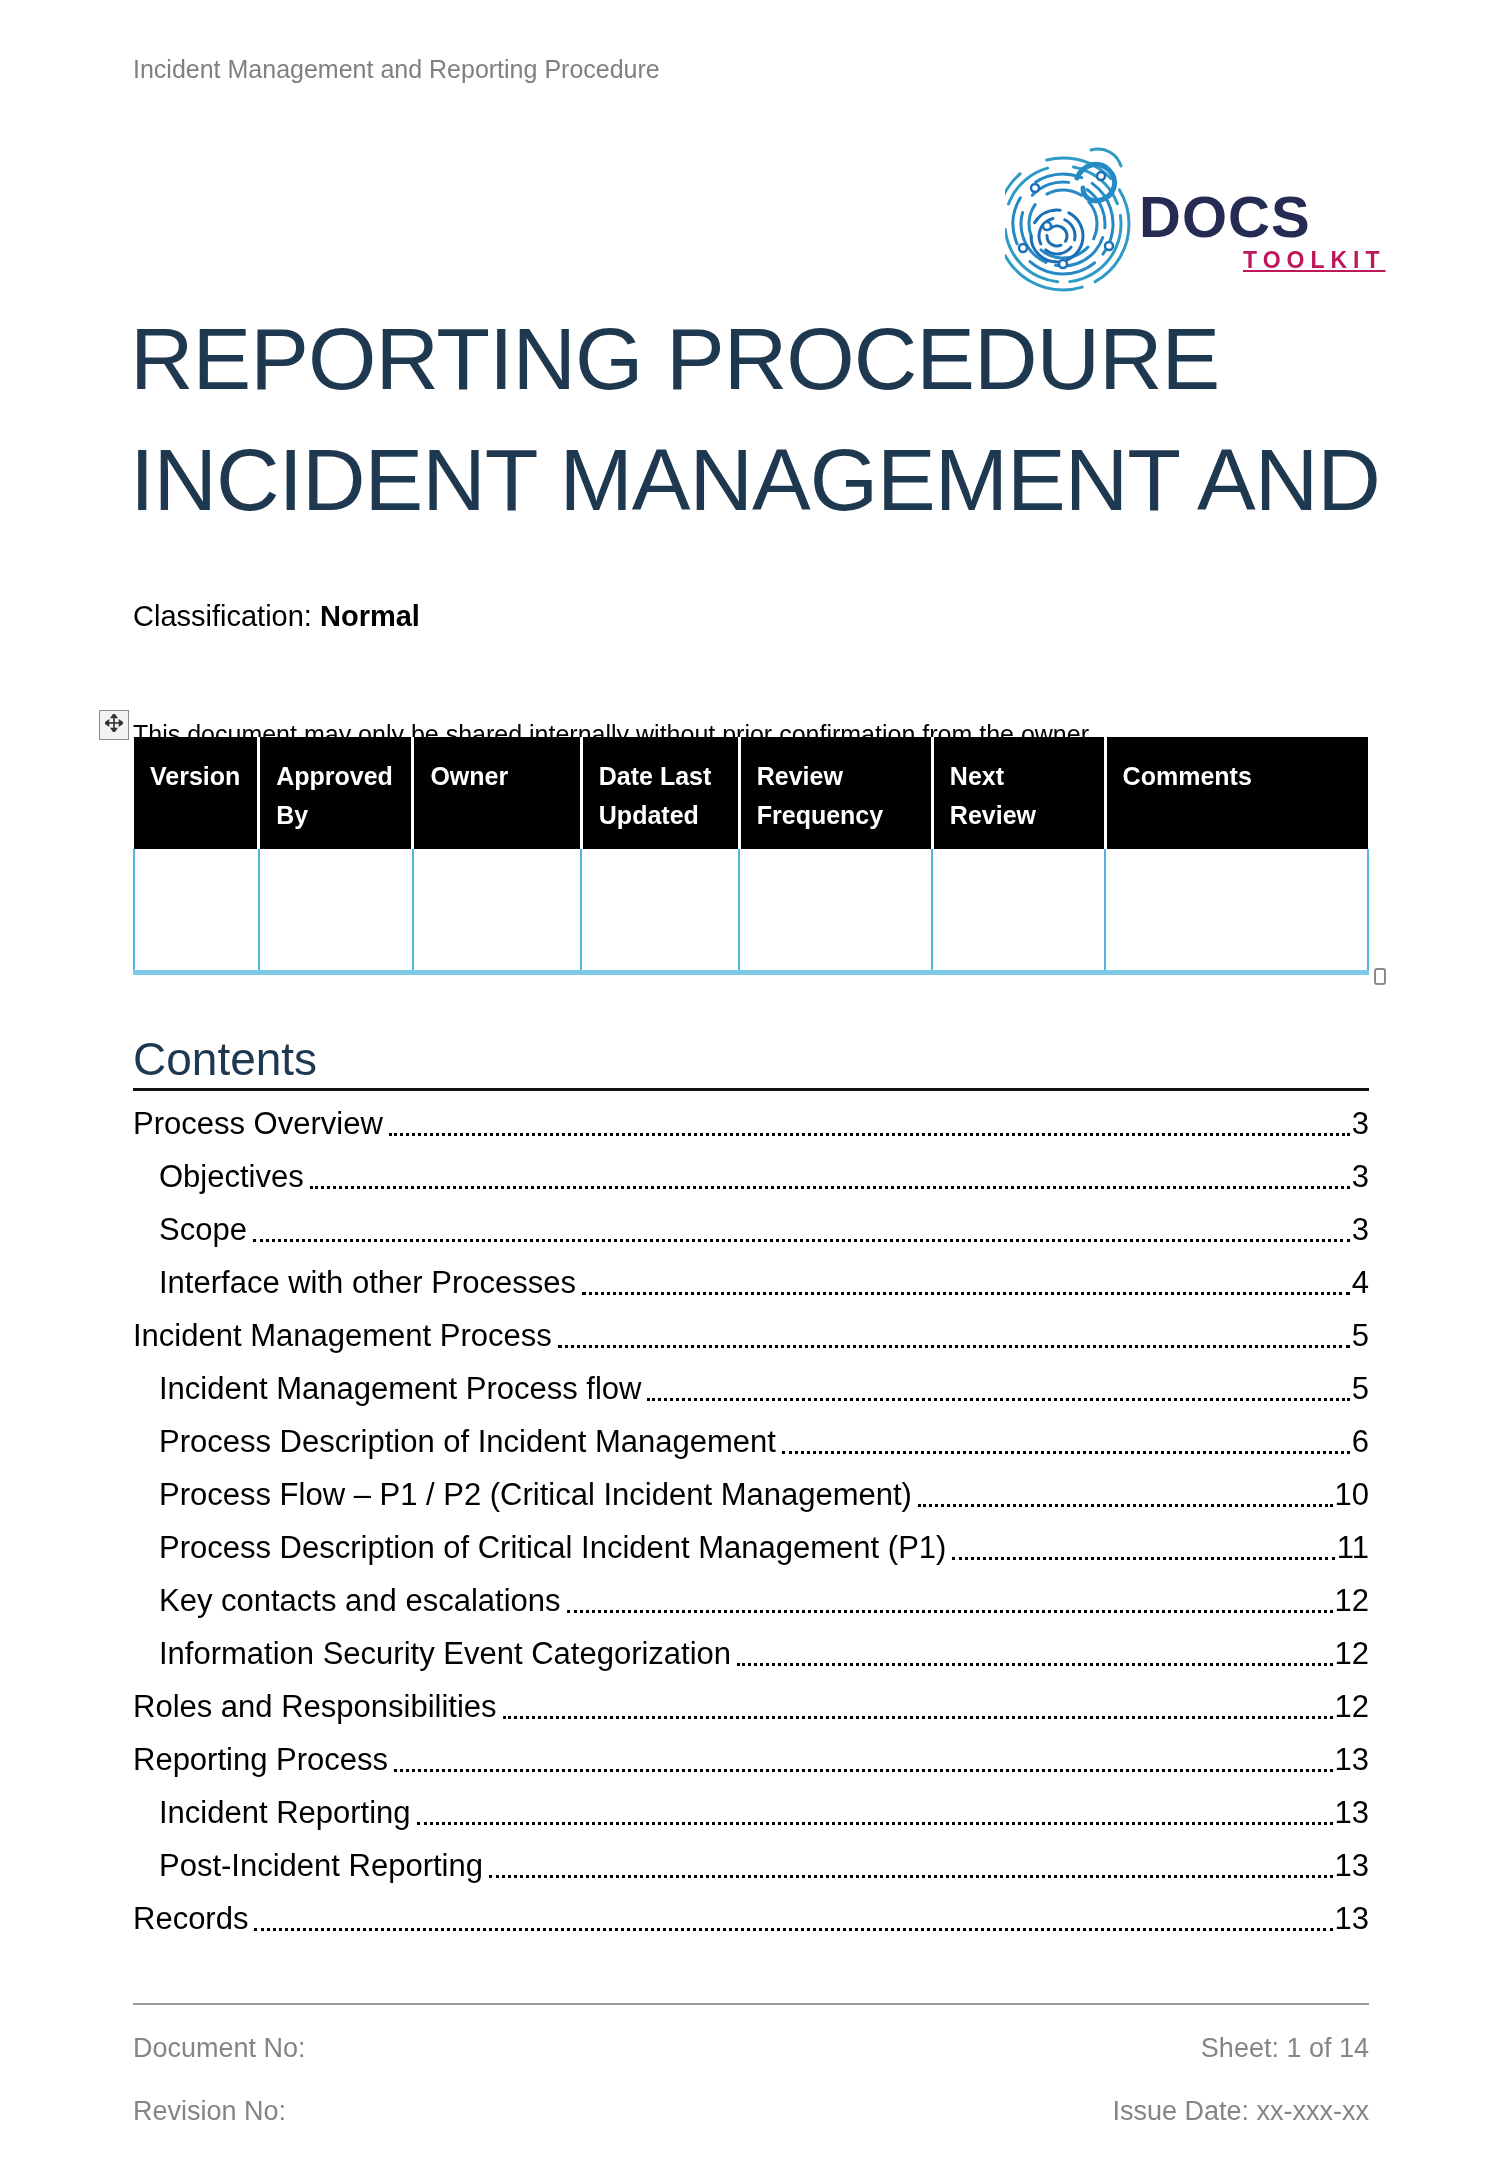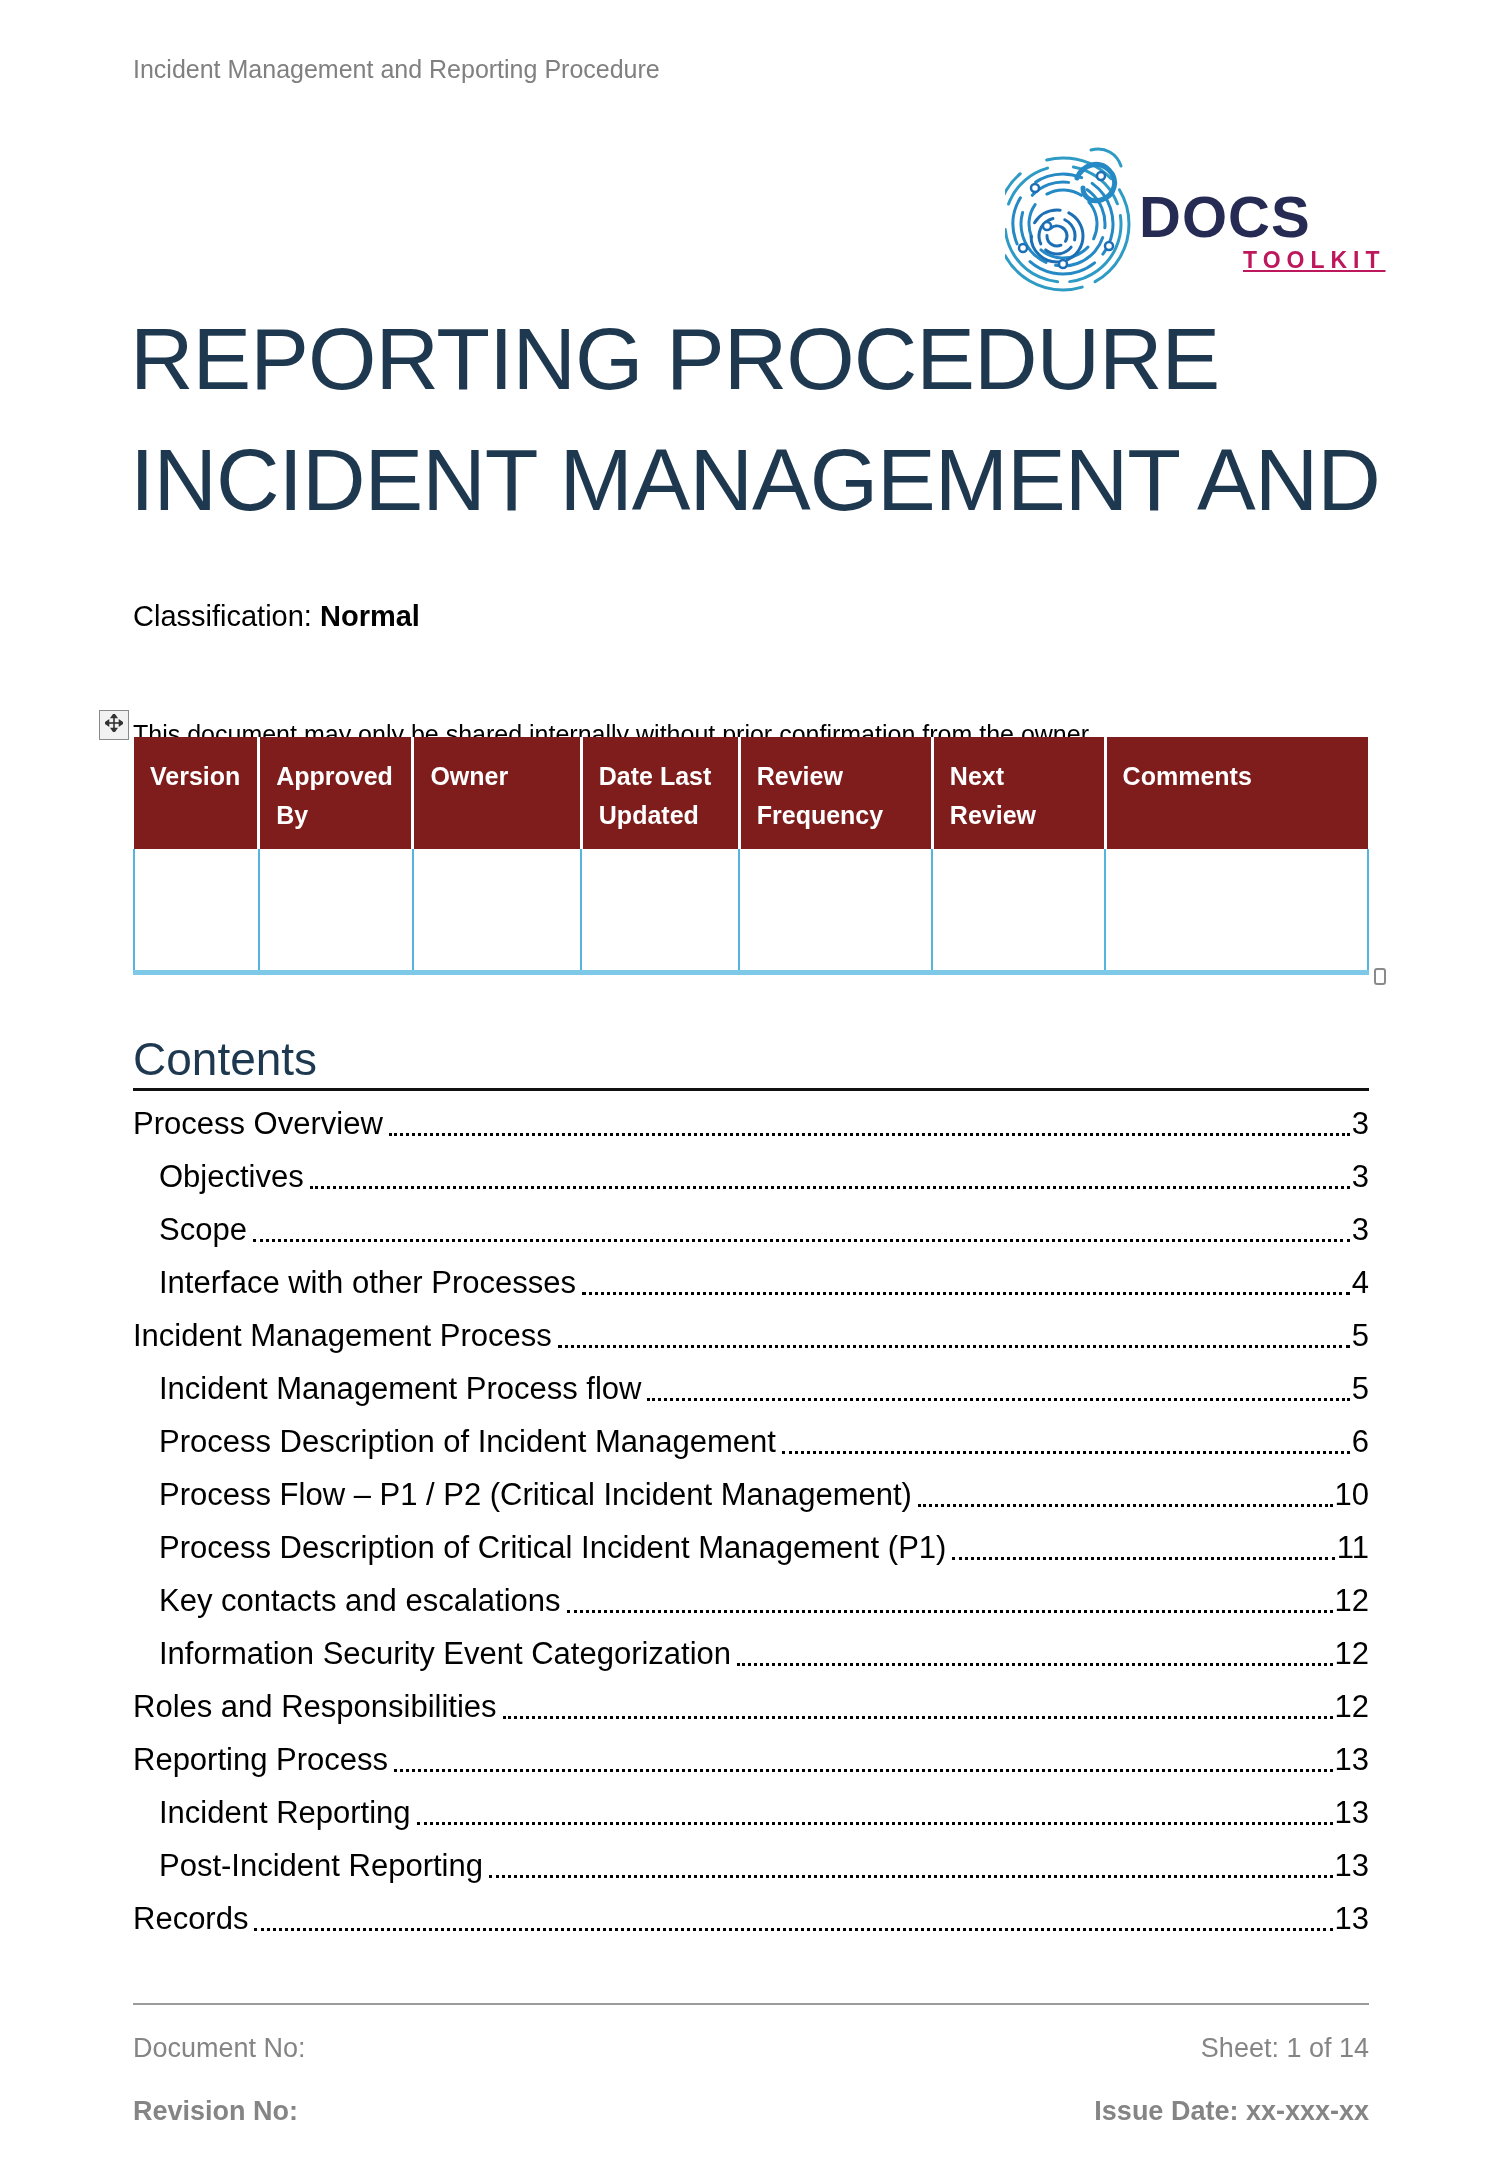--- a/index.html
+++ b/index.html
@@ -41,21 +41,21 @@
   .move-handle {
     position:absolute; left:99px; top:710px; width:30px; height:30px;
     background:#f2f2f2; border:1px solid #8a8a8a;
     display:flex; align-items:center; justify-content:center;
   }
   .version-table {
     position:absolute; left:133px; top:737px; width:1236px;
     border-collapse:collapse; table-layout:fixed;
   }
   .version-table th {
-    background:#7f1d1d; color:#fff; font-weight:bold; font-size:25px;
+    background:#000000; color:#fff; font-weight:bold; font-size:25px;
     text-align:left; vertical-align:top; padding:20px 12px 0 16px;
     height:112px; line-height:1.55;
     border-right:3px solid #ffffff;
   }
   .version-table th:last-child { border-right:none; }
   .version-table td {
     height:123px; background:#fff;
     border-left:2px solid #56B5DE; border-right:2px solid #56B5DE;
     border-bottom:5px solid #7EC8E8;
   }
@@ -84,21 +84,21 @@
   }
   .toc-page { flex:none; }
   
   .footer-rule {
     position:absolute; left:133px; top:2003px; width:1236px; height:2px;
     background:#9b9b9b;
   }
   .footer-row { position:absolute; left:133px; width:1236px; display:flex;
     justify-content:space-between; font-size:27px; color:#858585; }
   .footer-row.r1 { top:2033px; }
-  .footer-row.r2 { top:2096px;font-weight:bold; }
+  .footer-row.r2 { top:2096px; }
 </style>
 </head>
 <body>
 
 <div class="page">
 
   <div class="running-header">Incident Management and Reporting Procedure</div>
 
   <div class="logo">
     <span>

